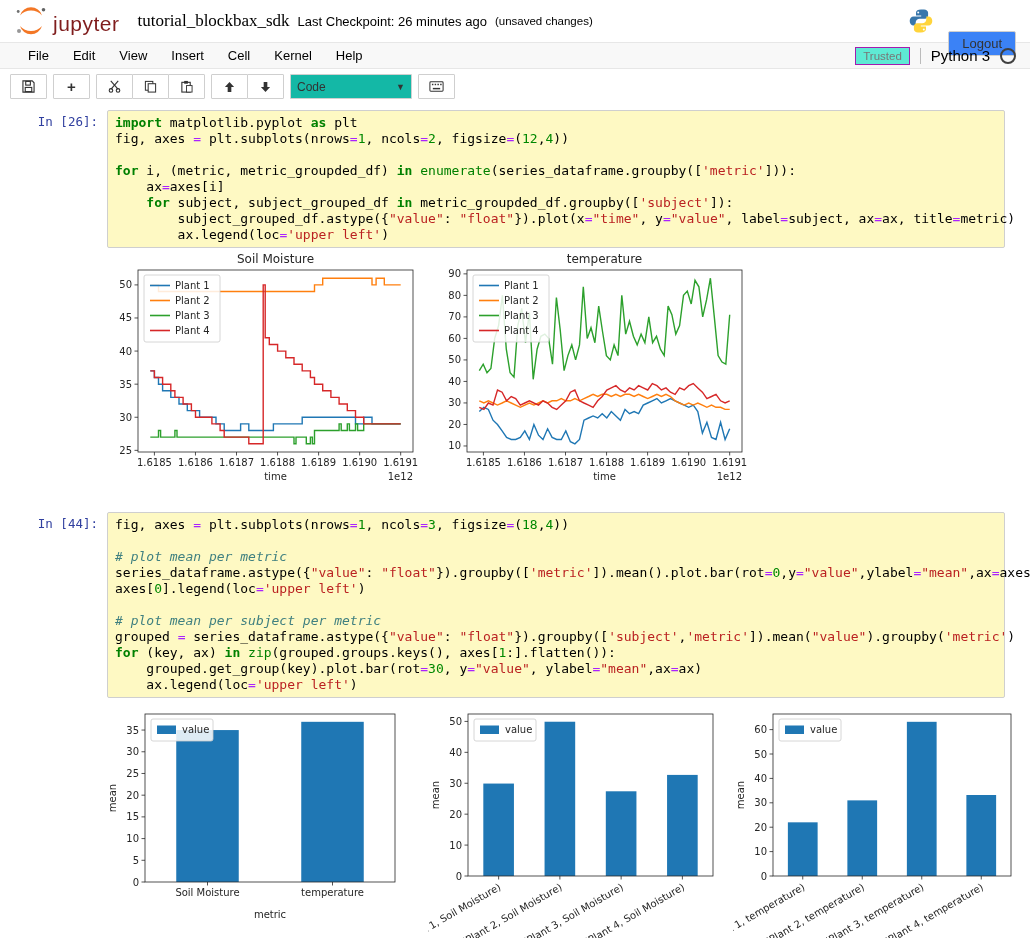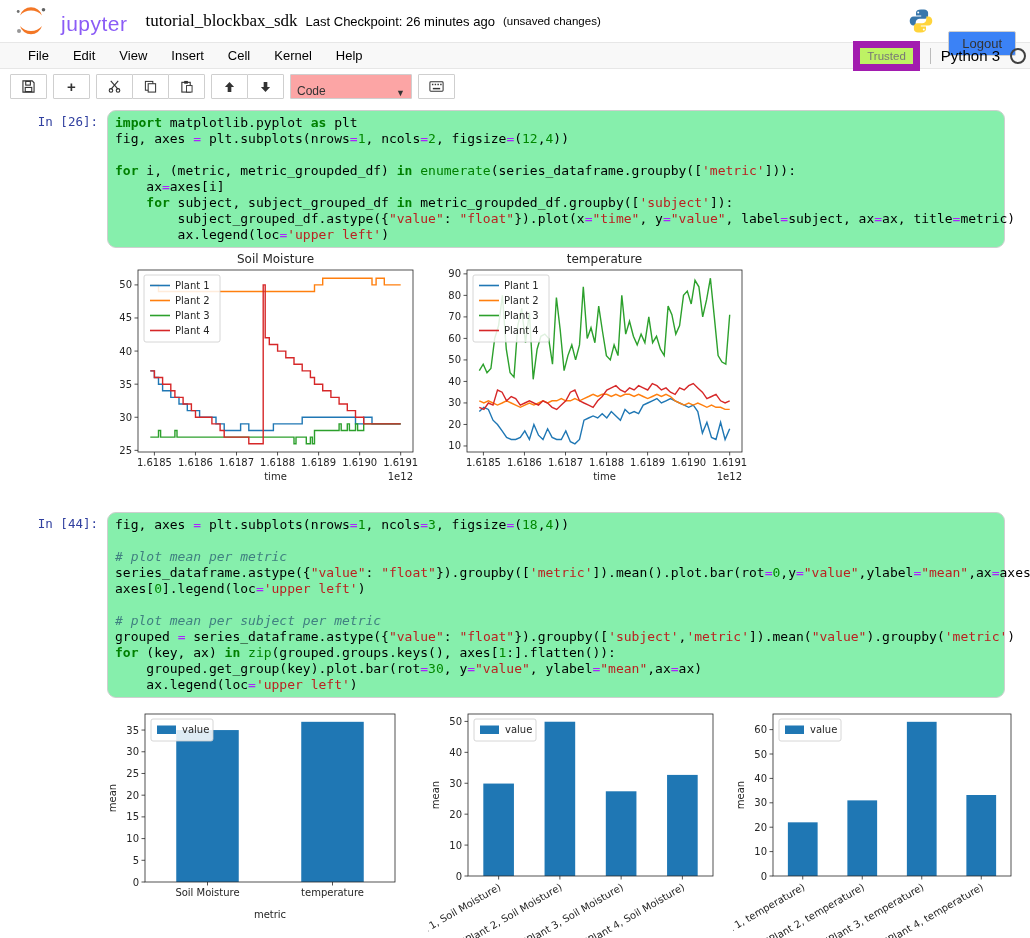--- a/index.html
+++ b/index.html
@@ -1,51 +1,51 @@
 <!DOCTYPE html>
 <html><head>
 <meta charset="utf-8">
 <style>
   html,body{margin:0;padding:0;background:#fff;}
   body{width:1030px;height:938px;overflow:hidden;font-family:"Liberation Sans",sans-serif;position:relative;}
 
   
   .header{height:42px;display:flex;align-items:center;padding:0 14px;background:#fff;}
   .logo{display:flex;align-items:flex-end;cursor:pointer;}
-  .logo-text{font-size:21px;color:#8b5cf6;margin-left:13px;letter-spacing:0.5px;}
+  .logo-text{font-size:21px;color:#7f1d1d;margin-left:5px;letter-spacing:0.5px;}
   .nb-title{font-size:17px;color:#000;margin-left:18px;font-family:Liberation Serif, serif;}
   .checkpoint{font-size:13px;color:#000;margin-left:8px;}
   .unsaved{font-size:11.5px;color:#000;margin-left:8px;}
   .header-right{margin-left:auto;display:flex;align-items:center;gap:14px;}
   .logout-btn{border:1px solid #cfcfcf;border-radius:2px;background:#3b82f6;font-size:13px;color:#333;padding:4px 13px;cursor:pointer;margin-top:44px;}
 
   
-  .menubar{height:25px;background:#f8f8f8;border-top:1px solid #e7e7e7;border-bottom:1px solid #e7e7e7;display:flex;align-items:center;padding:0 4px 0 16px;}
+  .menubar{height:25px;background:#f8f8f8;border-top:1px solid #e7e7e7;border-bottom:1px solid #e7e7e7;display:flex;align-items:center;padding:0 14px 0 16px;}
   .menu-item{font-size:13px;color:#000;padding:4px 12px;cursor:pointer;}
   .menu-right{margin-left:auto;display:flex;align-items:center;gap:10px;}
-  .trusted{font-size:11.5px;color:#777;border:7px solid #a21caf;padding:2px 7px;background:#bef264;}
+  .trusted{font-size:11.5px;color:#777;border:1px solid #a21caf;padding:2px 7px;background:#5eead4;}
   .kernel-sep{width:1px;height:16px;background:#bbb;}
   .kernel-name{font-size:15px;color:#000;}
   .kernel-ind{width:12px;height:12px;border:2px solid #404040;border-radius:50%;display:inline-block;}
 
   
   .toolbar{height:31px;display:flex;align-items:center;padding:2px 10px;gap:6px;background:#fff;}
   .btn-group{display:flex;}
   .tb-btn{min-width:27px;height:23px;border:1px solid #cfcfcf;background:#fff;display:flex;align-items:center;justify-content:center;color:#333;font-size:12px;cursor:pointer;margin-left:-1px;border-radius:1px;padding:0 4px;}
   .btn-group .tb-btn:first-child{margin-left:0;}
   .run-label{margin-left:4px;font-size:12.5px;color:#333;}
-  .cell-type{width:108px;height:23px;border:1px solid #cfcfcf;background:#fca5a5;display:flex;align-items:flex-end;font-size:12px;color:#333;padding:0 6px;cursor:pointer;border-radius:1px;}
+  .cell-type{width:108px;height:23px;border:1px solid #cfcfcf;background:#14b8a6;display:flex;align-items:center;font-size:12px;color:#333;padding:0 6px;cursor:pointer;border-radius:1px;}
   .cell-type .caret{margin-left:auto;font-size:9px;color:#333;}
   .glyph{font-size:13px;line-height:1;}
 
   
   .notebook{padding-top:6px;}
   .cell{position:relative;margin-bottom:0;}
   .prompt{position:absolute;left:0;top:4px;width:98px;text-align:right;font-family:"DejaVu Sans Mono","Liberation Mono",monospace;font-size:12.5px;color:#303F9F;}
-  .input-area{margin-left:107px;margin-right:25px;border:1px solid #cfcfcf;border-radius:9px;background:#86efac;padding:4px 7px;font-family:"DejaVu Sans Mono","Liberation Mono",monospace;font-size:13px;line-height:16px;white-space:pre;color:#000;cursor:text;}
+  .input-area{margin-left:107px;margin-right:25px;border:1px solid #cfcfcf;border-radius:2px;background:#fef9c3;padding:4px 7px;font-family:"DejaVu Sans Mono","Liberation Mono",monospace;font-size:13px;line-height:16px;white-space:pre;color:#000;cursor:text;}
   .cm-line{min-height:16px;}
   .kw{color:#008000;font-weight:bold;}
   .str{color:#BA2121;}
   .cm{color:#408080;font-style:italic;}
   .num{color:#080;}
   .op{color:#AA22FF;}
   .bi{color:#008000;}
   .txt{color:#000;}
 
   .output1{position:relative;height:250px;margin-left:107px;margin-top:2px;}

